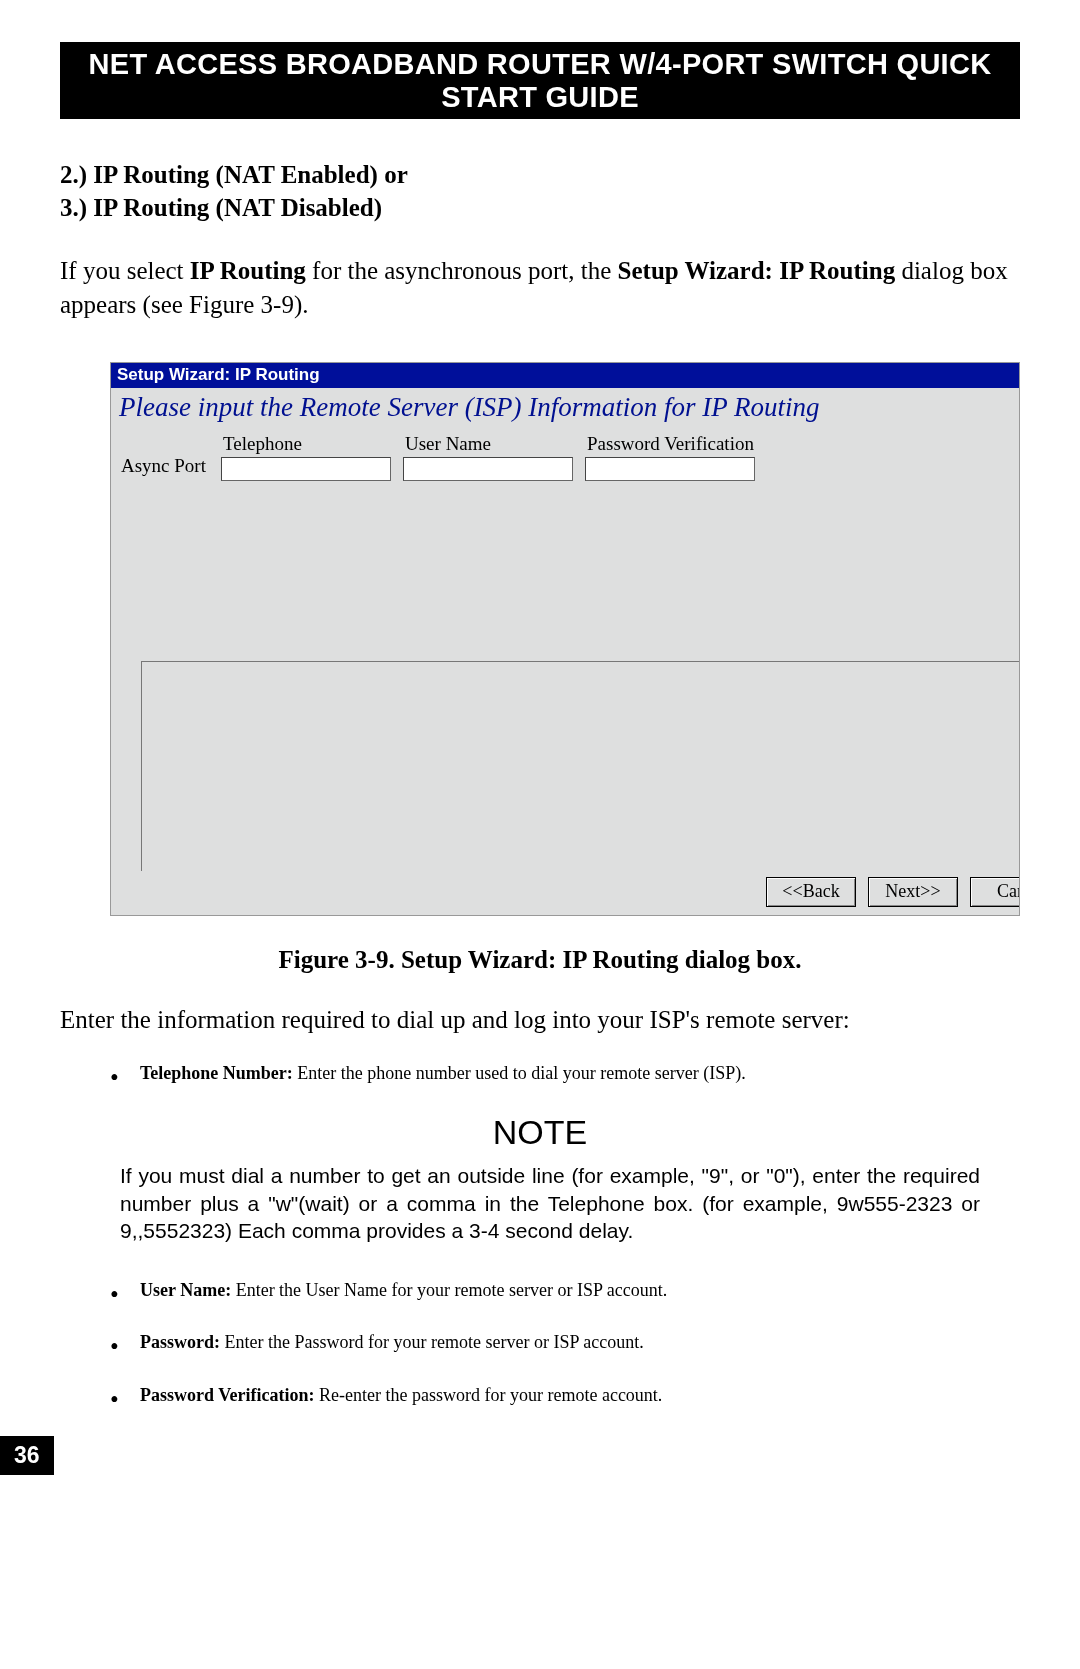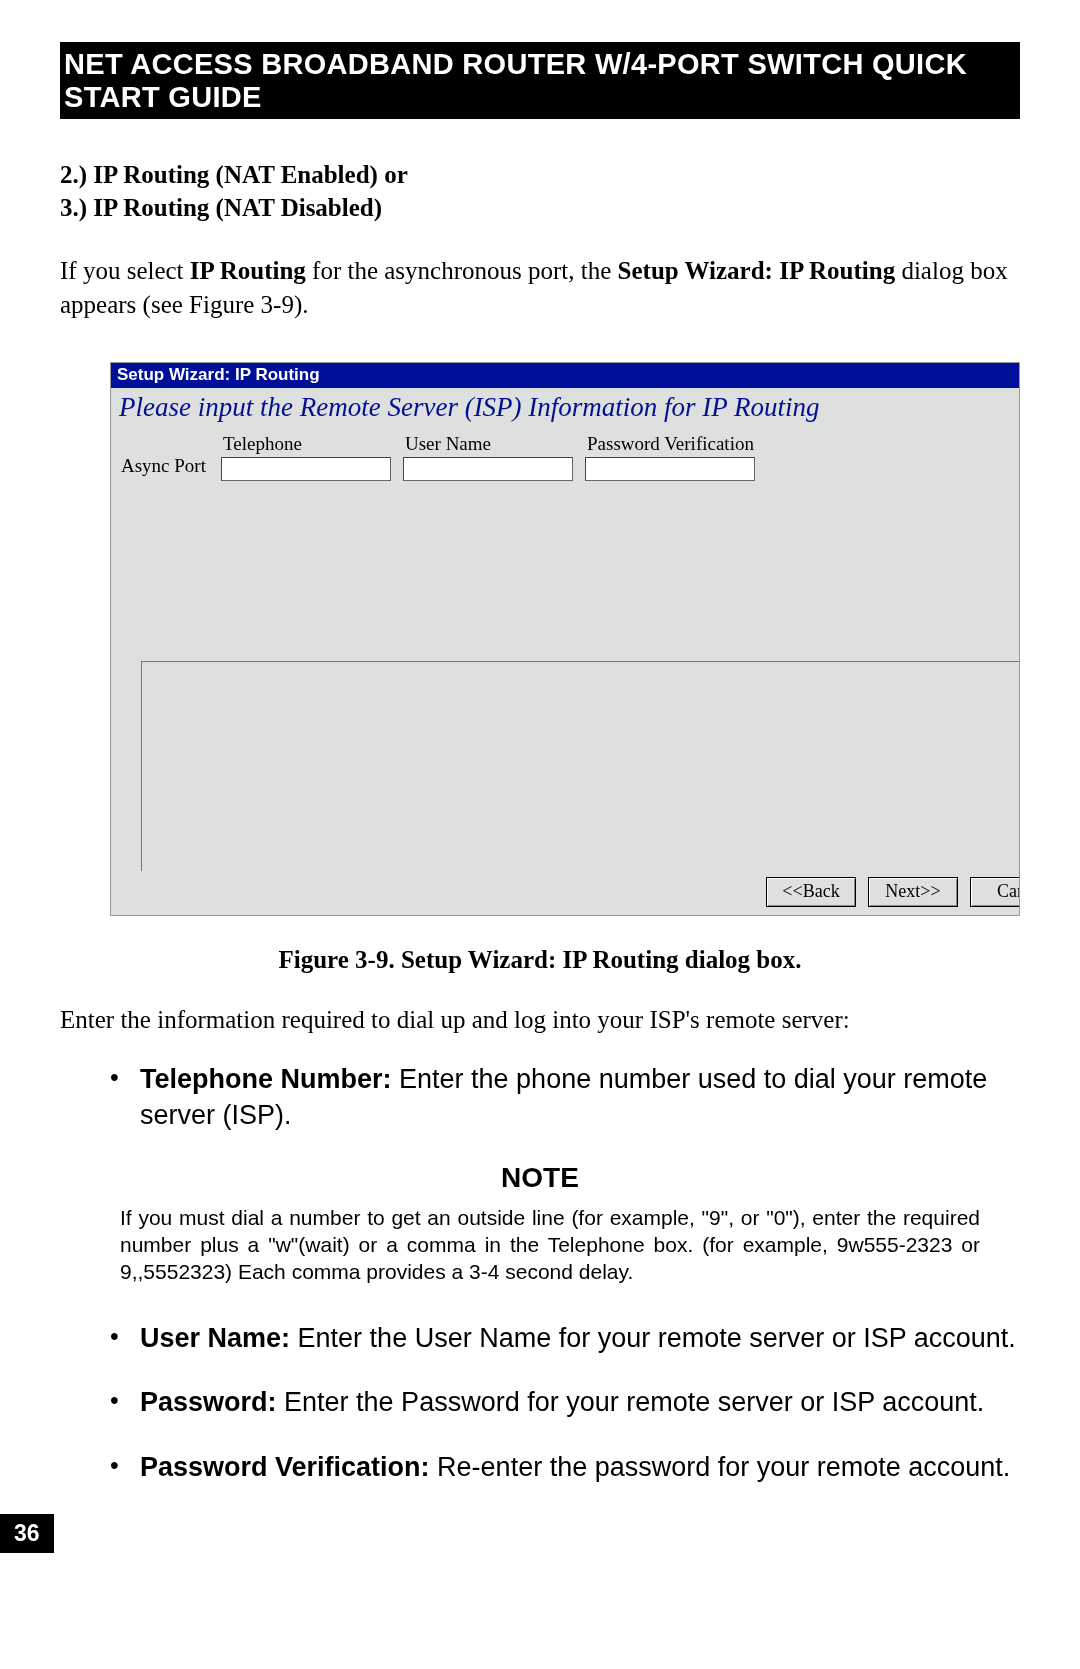--- a/index.html
+++ b/index.html
@@ -16,20 +16,21 @@
     position: relative;
   }
   .header-bar {
     background: #000000;
     color: #ffffff;
     font-family: "Arial Narrow", Arial, sans-serif;
     font-weight: bold;
     font-stretch: condensed;
     font-size: 29px;
     letter-spacing: 0.3px;
+    text-align: center;
     padding: 6px 4px 5px 4px;
     margin-bottom: 40px;
   }
   .section-line {
     font-family: "Times New Roman", Times, serif;
     font-size: 25px;
     font-weight: bold;
     line-height: 1.3;
     margin: 0;
   }
@@ -152,40 +153,40 @@
     margin-top: 30px;
   }
 
   ul.bullets {
     list-style: none;
     margin: 18px 0 0 0;
     padding: 0 0 0 50px;
   }
   ul.bullets > li {
     position: relative;
-    font-family: Liberation Sans, sans-serif;
-    font-size: 27px;
+    font-family: Liberation Serif, serif;
+    font-size: 18px;
     line-height: 1.35;
     margin-bottom: 28px;
     padding-left: 30px;
   }
   ul.bullets > li::before {
     content: "•";
     position: absolute;
     left: 0;
     top: 0;
     font-size: 25px;
   }
   .bold { font-weight: bold; }
 
   .note-heading {
     font-family: "Arial Narrow", Arial, sans-serif;
     font-stretch: condensed;
-    font-weight: bold;
-    font-size: 28px;
+    font-weight: normal;
+    font-size: 34px;
     text-align: center;
     margin: 20px 0 10px 0;
   }
   .note-body {
     font-family: Arial, sans-serif;
     font-weight: normal;
     font-size: 21px;
     line-height: 1.3;
     text-align: justify;
     padding: 0 40px 0 60px;

